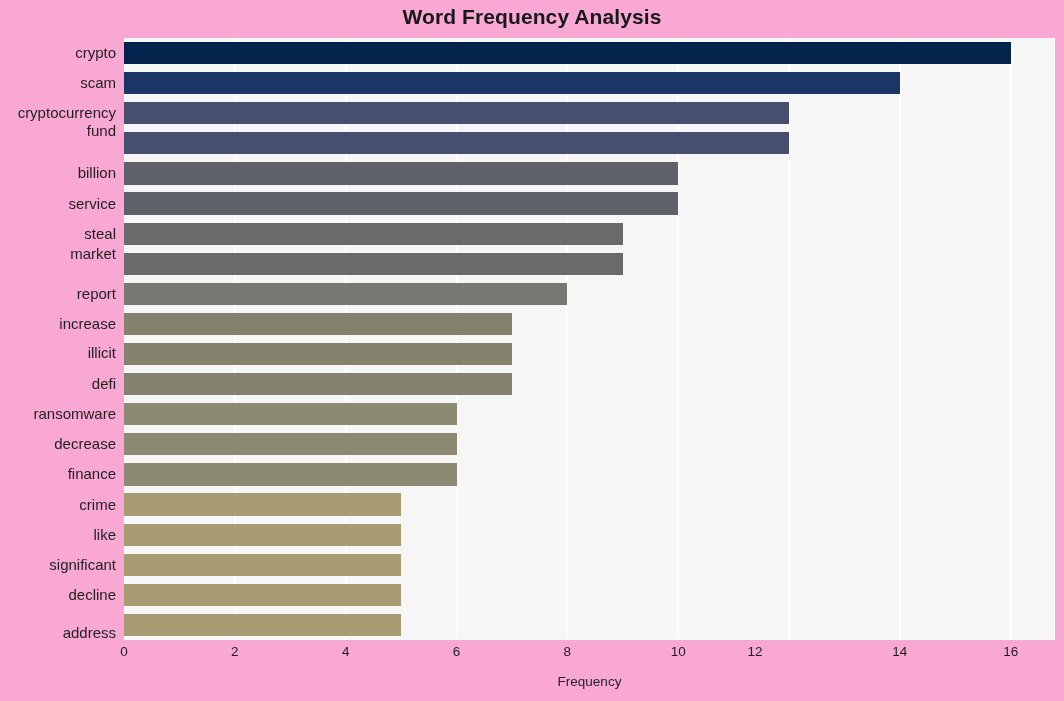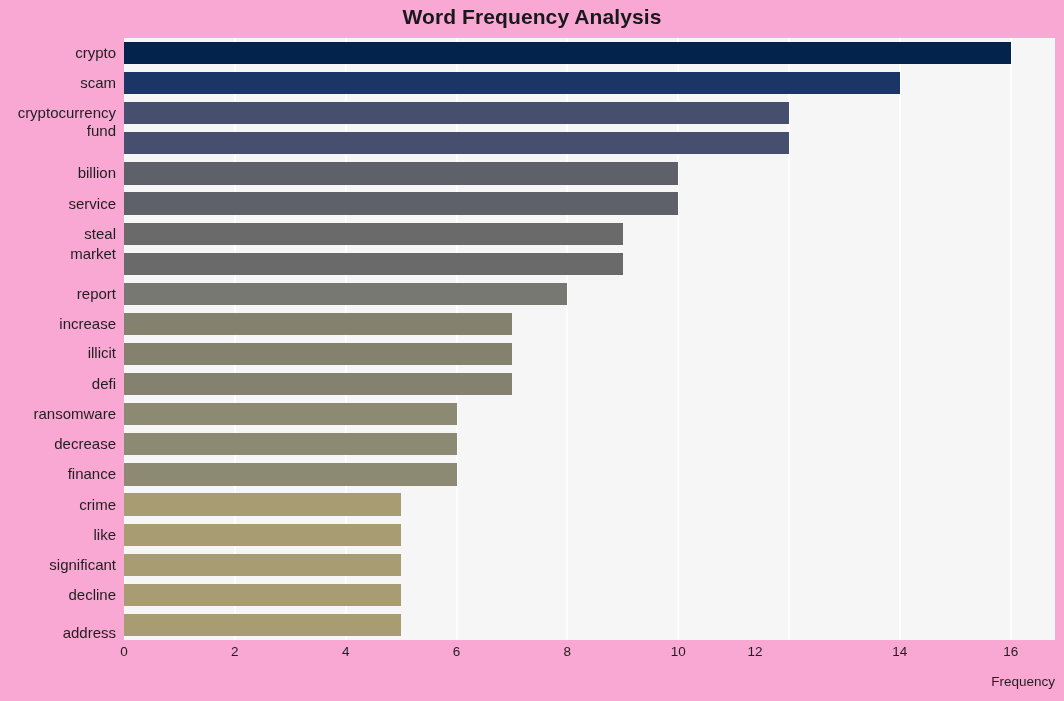--- a/index.html
+++ b/index.html
@@ -108,21 +108,21 @@
     font-size: 13.5px;
     color: #1f1f1f;
     text-align: center;
   }
 
   #xaxis-label {
     position: absolute;
     left: 124px;
     top: 674px;
     width: 931px;
-    text-align: right;
+    text-align: center;
     font-size: 13.5px;
     color: #1f1f1f;
   }
 </style>
 </head>
 <body>
 
 <div id="figure">
 
   <div id="chart-title">Word Frequency Analysis</div>

